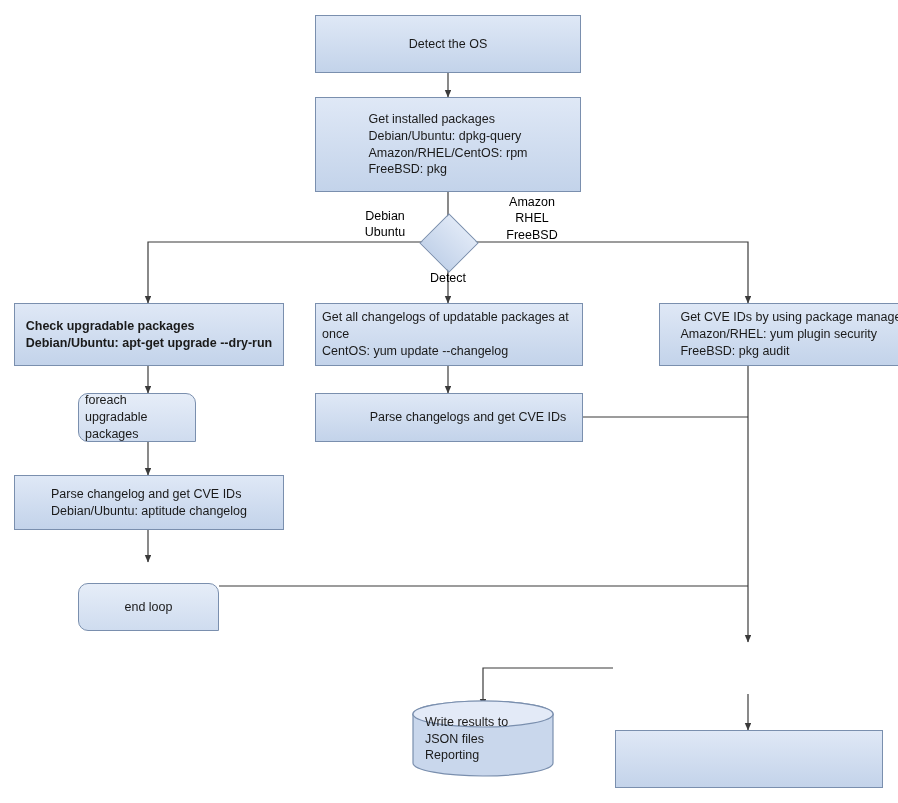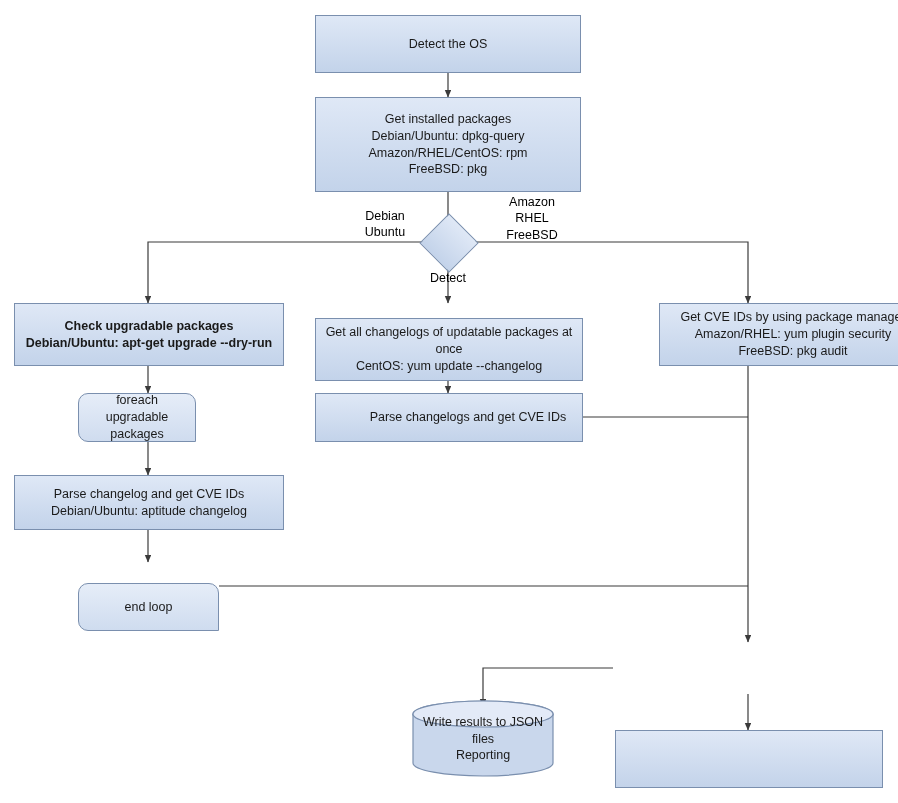--- a/index.html
+++ b/index.html
@@ -24,21 +24,21 @@
     width: 898px;
     height: 803px;
     pointer-events: none;
   }
   .node {
     position: absolute;
     box-sizing: border-box;
     display: flex;
     align-items: center;
     justify-content: center;
-    text-align: center;
+    text-align: left;
     font-size: 12.5px;
     color: #1a1a1a;
     line-height: 1.35;
     border: 1px solid #7a8fae;
     background: linear-gradient(to bottom, #dfe8f6 0%, #c3d3ea 100%);
     white-space: pre-line;
     padding: 2px 6px;
   }
   .node.bold {
     font-weight: bold;
@@ -59,21 +59,21 @@
     height: 40px;
     margin-left: -20px;
     margin-top: -20px;
     transform: rotate(45deg);
     border: 1px solid #7a8fae;
     background: linear-gradient(to bottom, #dfe8f6 0%, #c3d3ea 100%);
   }
   .node.db {
     border: none;
     background: transparent;
-    padding: 0;
+    padding: 12px;
   }
   .db-label {
     position: relative;
     z-index: 2;
     font-size: 12.5px;
     color: #1a1a1a;
   }
   .edge-label {
     position: absolute;
     font-size: 12.5px;
@@ -146,21 +146,21 @@
 
   <div class="edge-label" style="left:492px; top:194px; width:80px;">Amazon
 RHEL
 FreeBSD</div>
 
   <div class="edge-label" style="left:398px; top:270px; width:100px;">Detect</div>
 
   <div class="node bold" style="left:14px; top:303px; width:270px; height:63px;">Check upgradable packages
 Debian/Ubuntu: apt-get upgrade --dry-run</div>
 
-  <div class="node" style="left:315px; top:303px; width:268px; height:63px;margin-top:15px;">Get all changelogs of updatable packages at once
+  <div class="node" style="left:315px; top:303px; width:268px; height:63px;">Get all changelogs of updatable packages at once
 CentOS: yum update --changelog</div>
 
   <div class="node" style="left:615px; top:303px; width:268px; height:63px;margin-left:44px;">Get CVE IDs by using package manager
 Amazon/RHEL: yum plugin security
 FreeBSD: pkg audit</div>
 
   <div class="node loop" style="left:78px; top:393px; width:118px; height:49px;">foreach
 upgradable  packages</div>
 
   <div class="node" style="left:315px; top:393px; width:268px; height:49px;padding-left:44px;">Parse changelogs and get CVE IDs</div>

